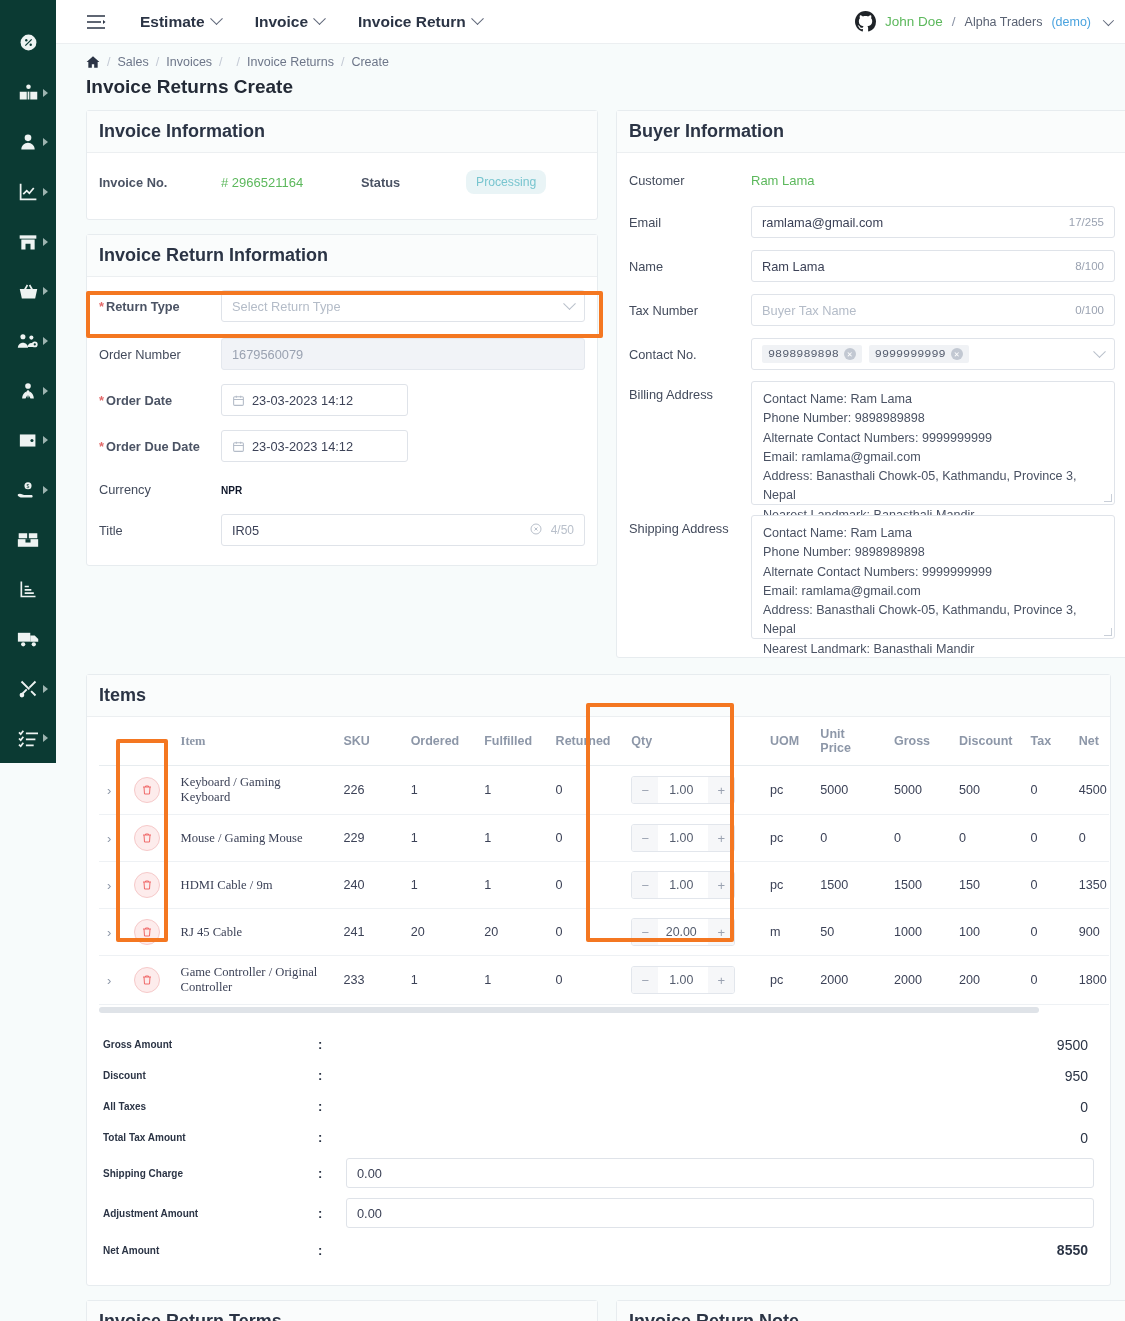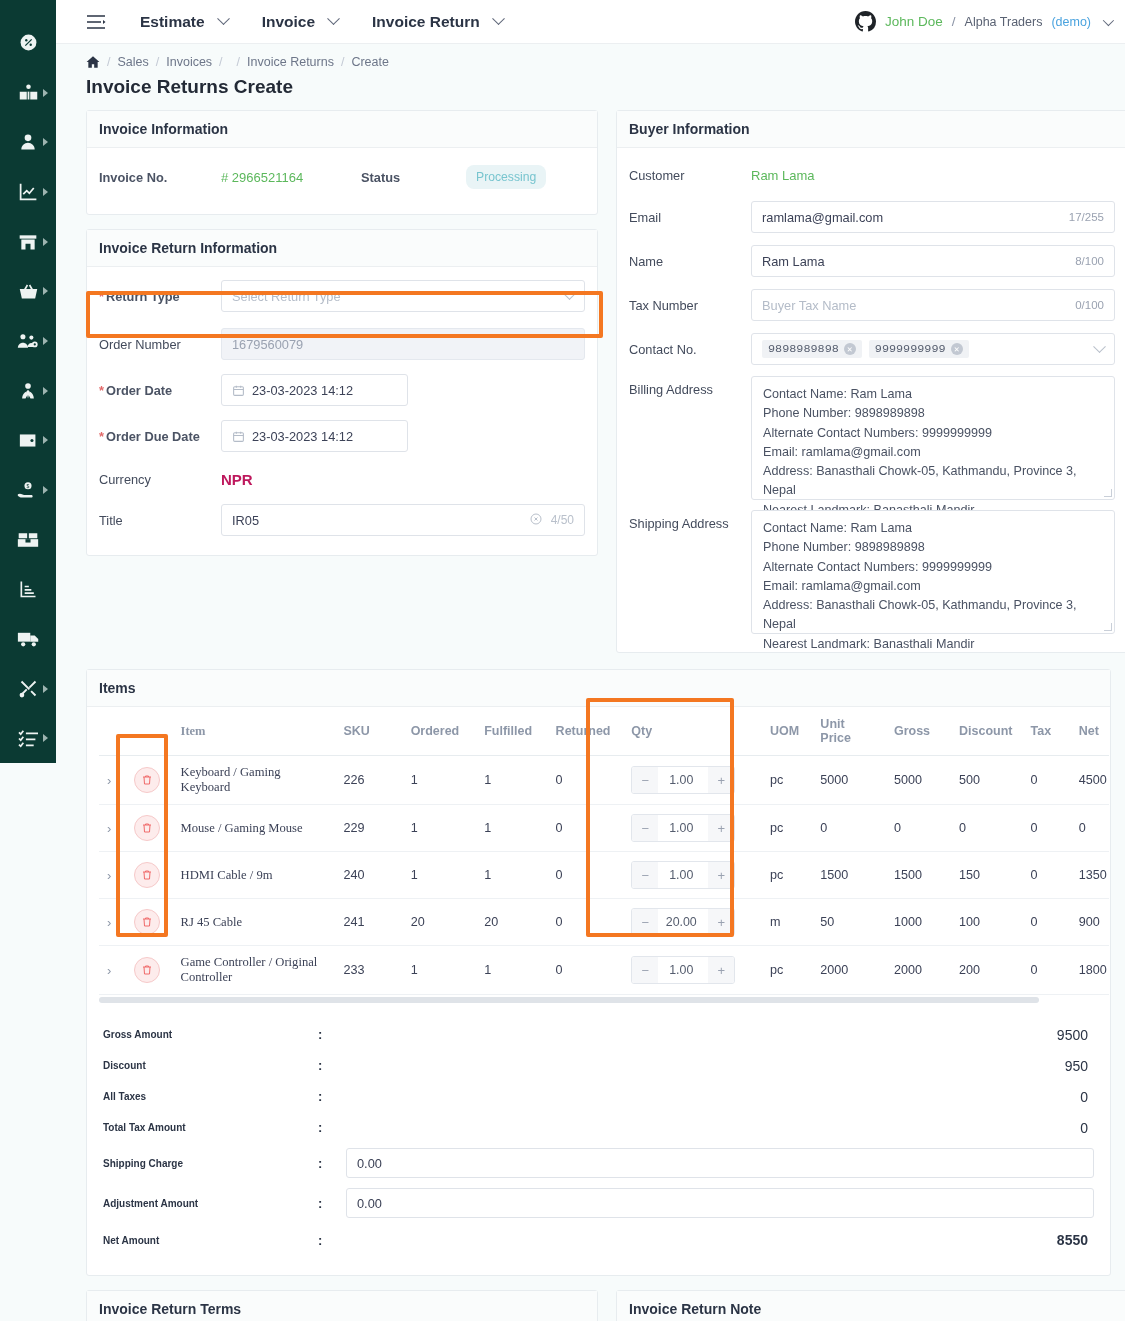--- a/index.html
+++ b/index.html
@@ -39,21 +39,21 @@
 
   
   .topbar {
     height:44px; background:#ffffff; display:flex; align-items:center;
     border-bottom:1px solid #eceff1;
     padding:0 14px 0 30px;
   }
   .hamburger { width:26px; cursor:pointer; color:#2b3445; display:flex; align-items:center; }
   .topnav { display:flex; align-items:center; margin-left:28px; gap:34px; }
   .topnav-item {
-    display:flex; align-items:center; gap:14px; cursor:pointer;
+    display:flex; align-items:center; gap:7px; cursor:pointer;
     font-size:15.5px; font-weight:bold; color:#2b3445;
   }
   .chev { width:9px; height:9px; border-right:1.6px solid #60687a; border-bottom:1.6px solid #60687a;
           transform:rotate(45deg) translate(-2px,-2px); }
   .topbar-right { margin-left:auto; display:flex; align-items:center; gap:9px; font-size:13.5px; }
   .avatar { width:21px;height:21px; color:#1f2328; }
   .user-name { color:#5cb85c; }
   .sep { color:#8a93a5; }
   .org { color:#5a6273; font-size:12.5px;}
   .demo { color:#4aa3df; font-size:12.5px;}
@@ -69,30 +69,30 @@
   .page-title { padding:7px 0 12px 30px; font-size:19px; font-weight:bold; color:#232a36; }
 
   
   .content { padding:0 14px 0 30px; }
   .row2 { display:flex; gap:18px; align-items:flex-start; }
   .col-l { width:512px; flex:0 0 512px; }
   .col-r { width:512px; flex:0 0 512px; }
 
   .card { background:#fff; border:1px solid #e7ecef; border-radius:3px; margin-bottom:14px; }
   .card-h { padding:10px 12px; border-bottom:1px solid #eceff1; background:#fafcfc;
-            font-size:14px; font-weight:bold; color:#2b3445; }
+            font-size:18px; font-weight:bold; color:#2b3445; }
   .card-b { padding:12px 12px 16px 12px; }
 
   .frow { display:flex; align-items:center; min-height:34px; margin-bottom:10px; }
   .flabel { width:122px; flex:0 0 122px; font-size:12.8px; color:#4b5364; font-weight:bold; }
   .flabel.norm { font-weight:normal; color:#434b5c;}
   .req { color:#e26a6a; margin-right:2px; }
   .fval { flex:1 1 auto; }
   .green { color:#5cb85c; font-size:13px; }
-  .plain-strong { font-weight:bold; color:#be185d; font-size:15px;}
+  .plain-strong { font-weight:bold; color:#0f172a; font-size:10px;}
 
   .inp {
     width:100%; height:32px; border:1px solid #dfe3e9; border-radius:3px;
     background:#fff; display:flex; align-items:center; padding:0 10px;
     font-size:12.8px; color:#3c4257; position:relative;
   }
   .inp.dis { background:#f1f3f7; color:#9aa2b1; border-color:#e4e8ee; }
   .inp .ph { color:#b4bcc8; }
   .inp .cnt { margin-left:auto; color:#9aa2b1; font-size:11.5px; }
   .inp .clr { margin-left:auto; color:#b9c0cb; font-size:12px; display:flex; align-items:center; gap:9px;}

